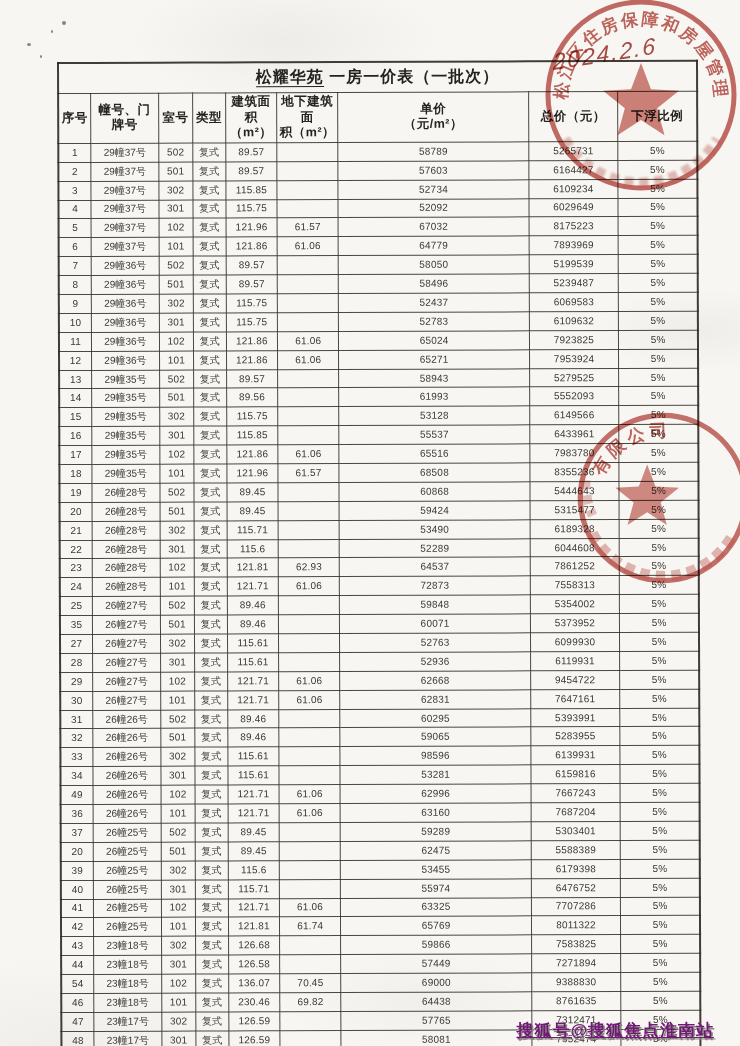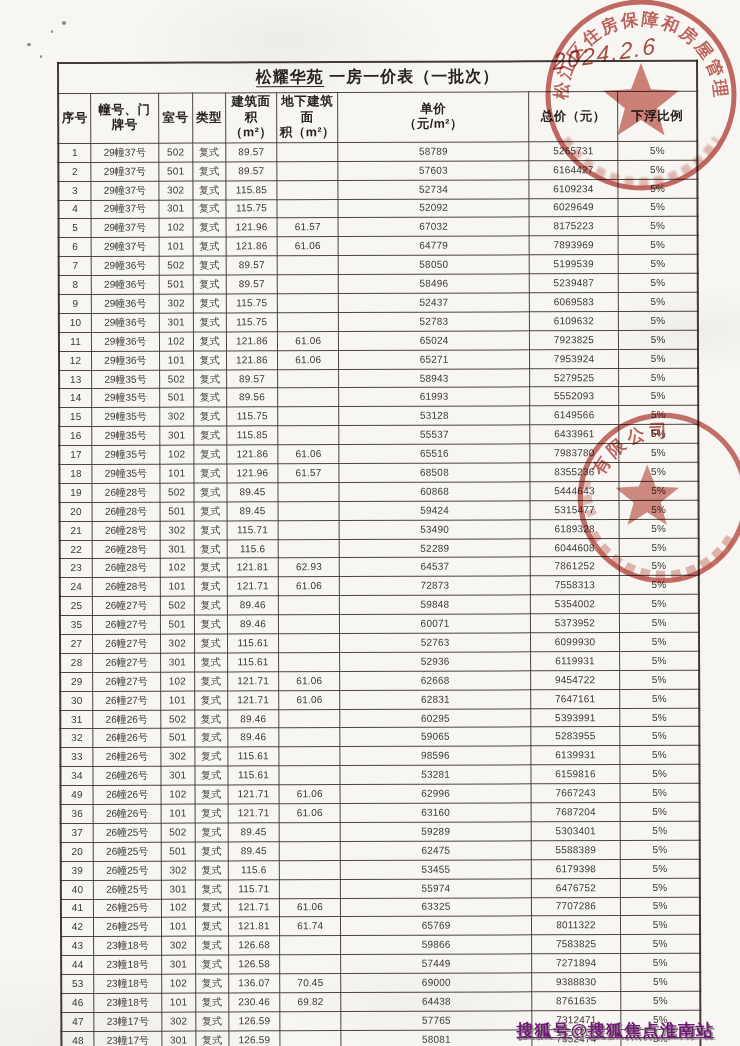--- a/index.html
+++ b/index.html
@@ -586,21 +586,21 @@
           <td>23幢18号</td>
           <td>301</td>
           <td>复式</td>
           <td>126.58</td>
           <td></td>
           <td>57449</td>
           <td>7271894</td>
           <td>5%</td>
         </tr>
         <tr>
-          <td>53</td>
+          <td>54</td>
           <td>23幢18号</td>
           <td>102</td>
           <td>复式</td>
           <td>136.07</td>
           <td>70.45</td>
           <td>69000</td>
           <td>9388830</td>
           <td>5%</td>
         </tr>
         <tr>

